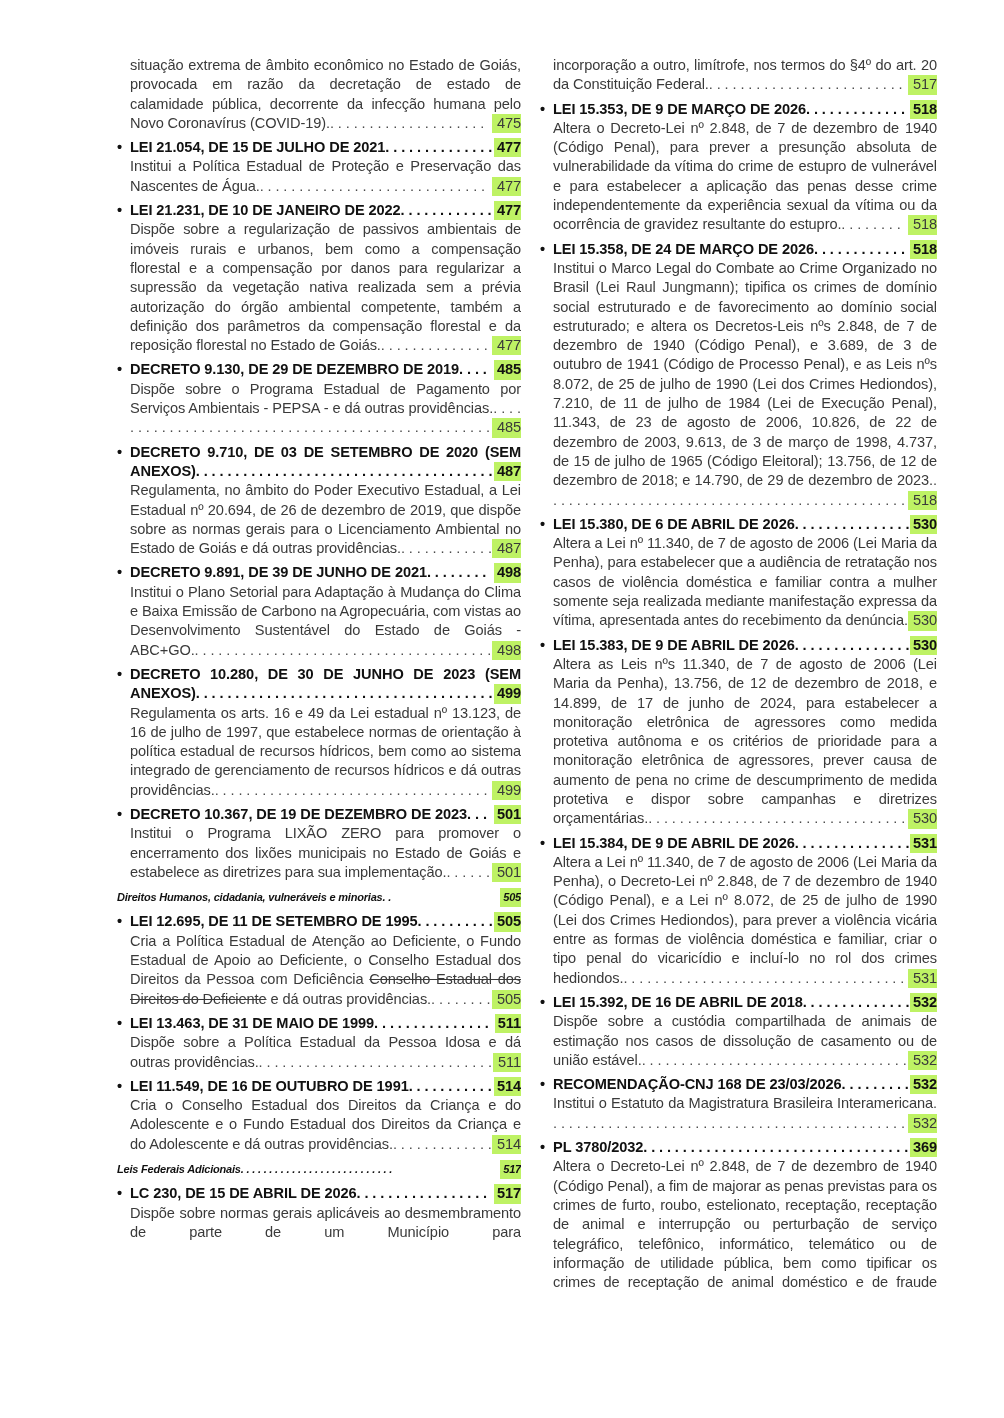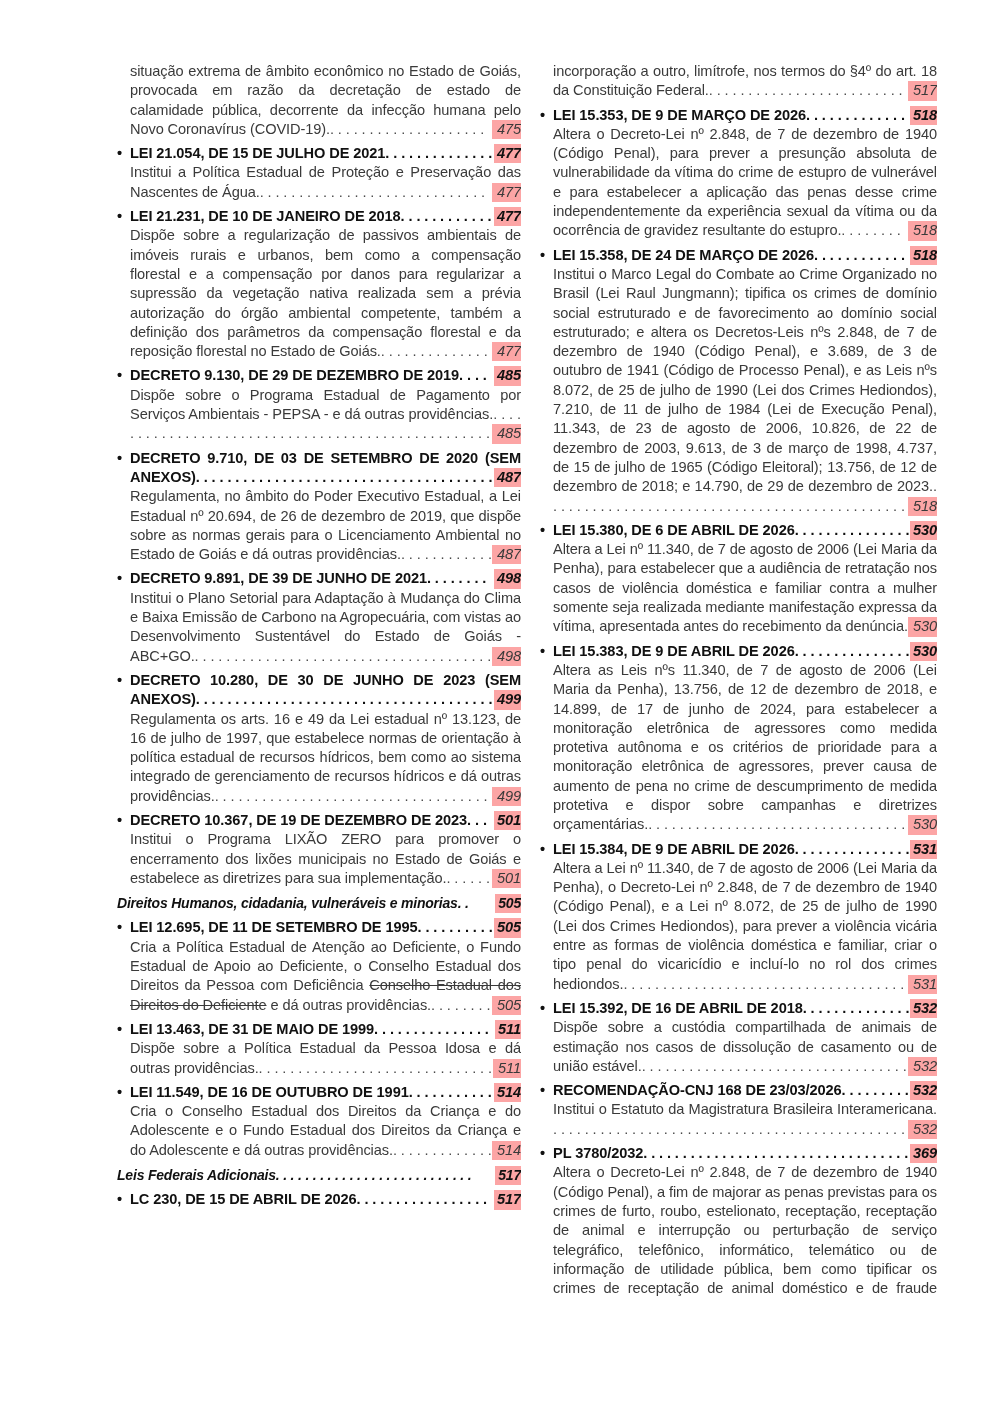--- a/index.html
+++ b/index.html
@@ -5,21 +5,21 @@
   html,body{margin:0;padding:0;}
   body{
     width:1004px;height:1418px;
     background:#ffffff;
     position:relative;
     overflow:hidden;
     font-family:"Liberation Sans","DejaVu Sans",sans-serif;
     color:#333;
   }
   .page{position:absolute;inset:0;background:#fff;}
-  .col{position:absolute;top:62px;}
+  .col{position:absolute;top:56px;}
   .col-left{left:117px;width:404px;}
   .col-right{left:540px;width:397px;}
 
   .entry{
     display:block;
     overflow:hidden;            
     text-align:justify;
     font-size:14.6px;
     line-height:19.3px;
     letter-spacing:-0.1px;
@@ -29,49 +29,48 @@
   .bullet{
     position:absolute;left:0;top:0;
     font-weight:bold;color:#111;
   }
   .entry.title{
     font-weight:bold;color:#111;
     margin-top:5px;
   }
   .entry.section{
     font-weight:bold;font-style:italic;color:#111;
-    margin-top:6px;font-size:14px;letter-spacing:-0.2px;
+    margin-top:6px;font-size:11px;letter-spacing:-0.2px;
   }
   .entry.desc{color:#3a3a3a;}
   .entry.cont-end{text-align-last:justify;}
 
   .leader{color:#4a4a4a;word-break:normal;}
   .title .leader,.section .leader{color:#111;}
   .pg{
     float:right;
     padding-left:5px;
-    background:#fca5a5;
-    font-style:italic;
+    background:#bef264;
   }
   .title .pg,.section .pg{font-weight:bold;color:#111;padding-left:3px;}
   .strike{text-decoration:line-through;}
 </style>
 </head>
 <body>
 
 <div class="page">
 
   <div class="col col-left">
 
     <div class="entry desc indent"><span class="txt">situação extrema de âmbito econômico no Estado de Goiás, provocada em razão da decretação de estado de calamidade pública, decorrente da infecção humana pelo Novo Coronavírus (COVID-19).</span><span class="leader">. . . . . . . . . . . . . . . . . . . . </span><span class="pg">475</span></div>
 
     <div class="entry title indent"><span class="bullet">•</span><span class="txt">LEI 21.054, DE 15 DE JULHO DE 2021</span><span class="leader">. . . . . . . . . . . . . . </span><span class="pg">477</span></div>
     <div class="entry desc indent"><span class="txt">Institui a Política Estadual de Proteção e Preservação das Nascentes de Água.</span><span class="leader">. . . . . . . . . . . . . . . . . . . . . . . . . . . . . </span><span class="pg">477</span></div>
 
-    <div class="entry title indent"><span class="bullet">•</span><span class="txt">LEI 21.231, DE 10 DE JANEIRO DE 2018</span><span class="leader">. . . . . . . . . . . . </span><span class="pg">477</span></div>
+    <div class="entry title indent"><span class="bullet">•</span><span class="txt">LEI 21.231, DE 10 DE JANEIRO DE 2022</span><span class="leader">. . . . . . . . . . . . </span><span class="pg">477</span></div>
     <div class="entry desc indent"><span class="txt">Dispõe sobre a regularização de passivos ambientais de imóveis rurais e urbanos, bem como a compensação florestal e a compensação por danos para regularizar a supressão da vegetação nativa realizada sem a prévia autorização do órgão ambiental competente, também a definição dos parâmetros da compensação florestal e da reposição florestal no Estado de Goiás.</span><span class="leader">. . . . . . . . . . . . . . </span><span class="pg">477</span></div>
 
     <div class="entry title indent"><span class="bullet">•</span><span class="txt">DECRETO 9.130, DE 29 DE DEZEMBRO DE 2019</span><span class="leader">. . . . </span><span class="pg">485</span></div>
     <div class="entry desc indent"><span class="txt">Dispõe sobre o Programa Estadual de Pagamento por Serviços Ambientais - PEPSA - e dá outras providências.</span><span class="leader">. . . . . . . . . . . . . . . . . . . . . . . . . . . . . . . . . . . . . . . . . . . . . . . . . . </span><span class="pg">485</span></div>
 
     <div class="entry title indent"><span class="bullet">•</span><span class="txt">DECRETO 9.710, DE 03 DE SETEMBRO DE 2020 (SEM ANEXOS)</span><span class="leader">. . . . . . . . . . . . . . . . . . . . . . . . . . . . . . . . . . . . . . </span><span class="pg">487</span></div>
     <div class="entry desc indent"><span class="txt">Regulamenta, no âmbito do Poder Executivo Estadual, a Lei Estadual nº 20.694, de 26 de dezembro de 2019, que dispõe sobre as normas gerais para o Licenciamento Ambiental no Estado de Goiás e dá outras providências.</span><span class="leader">. . . . . . . . . . . . </span><span class="pg">487</span></div>
 
     <div class="entry title indent"><span class="bullet">•</span><span class="txt">DECRETO 9.891, DE 39 DE JUNHO DE 2021</span><span class="leader">. . . . . . . . </span><span class="pg">498</span></div>
     <div class="entry desc indent"><span class="txt">Institui o Plano Setorial para Adaptação à Mudança do Clima e Baixa Emissão de Carbono na Agropecuária, com vistas ao Desenvolvimento Sustentável do Estado de Goiás - ABC+GO.</span><span class="leader">. . . . . . . . . . . . . . . . . . . . . . . . . . . . . . . . . . . . . . </span><span class="pg">498</span></div>
@@ -89,26 +88,27 @@
 
     <div class="entry title indent"><span class="bullet">•</span><span class="txt">LEI 13.463, DE 31 DE MAIO DE 1999</span><span class="leader">. . . . . . . . . . . . . . . </span><span class="pg">511</span></div>
     <div class="entry desc indent"><span class="txt">Dispõe sobre a Política Estadual da Pessoa Idosa e dá outras providências.</span><span class="leader">. . . . . . . . . . . . . . . . . . . . . . . . . . . . . . </span><span class="pg">511</span></div>
 
     <div class="entry title indent"><span class="bullet">•</span><span class="txt">LEI 11.549, DE 16 DE OUTUBRO DE 1991</span><span class="leader">. . . . . . . . . . . </span><span class="pg">514</span></div>
     <div class="entry desc indent"><span class="txt">Cria o Conselho Estadual dos Direitos da Criança e do Adolescente e o Fundo Estadual dos Direitos da Criança e do Adolescente e dá outras providências.</span><span class="leader">. . . . . . . . . . . . . </span><span class="pg">514</span></div>
 
     <div class="entry section"><span class="txt">Leis Federais Adicionais</span><span class="leader">. . . . . . . . . . . . . . . . . . . . . . . . . . . </span><span class="pg">517</span></div>
 
     <div class="entry title indent"><span class="bullet">•</span><span class="txt">LC 230, DE 15 DE ABRIL DE 2026</span><span class="leader">. . . . . . . . . . . . . . . . . </span><span class="pg">517</span></div>
+    <div class="entry desc indent cont-end"><span class="txt">Dispõe sobre normas gerais aplicáveis ao desmembramento de parte de um Município para</span></div>
 
   </div>
 
   <div class="col col-right">
 
-    <div class="entry desc indent"><span class="txt">incorporação a outro, limítrofe, nos termos do §4º do art. 18 da Constituição Federal.</span><span class="leader">. . . . . . . . . . . . . . . . . . . . . . . . . </span><span class="pg">517</span></div>
+    <div class="entry desc indent"><span class="txt">incorporação a outro, limítrofe, nos termos do §4º do art. 20 da Constituição Federal.</span><span class="leader">. . . . . . . . . . . . . . . . . . . . . . . . . </span><span class="pg">517</span></div>
 
     <div class="entry title indent"><span class="bullet">•</span><span class="txt">LEI 15.353, DE 9 DE MARÇO DE 2026</span><span class="leader">. . . . . . . . . . . . . </span><span class="pg">518</span></div>
     <div class="entry desc indent"><span class="txt">Altera o Decreto-Lei nº 2.848, de 7 de dezembro de 1940 (Código Penal), para prever a presunção absoluta de vulnerabilidade da vítima do crime de estupro de vulnerável e para estabelecer a aplicação das penas desse crime independentemente da experiência sexual da vítima ou da ocorrência de gravidez resultante do estupro.</span><span class="leader">. . . . . . . . </span><span class="pg">518</span></div>
 
     <div class="entry title indent"><span class="bullet">•</span><span class="txt">LEI 15.358, DE 24 DE MARÇO DE 2026</span><span class="leader">. . . . . . . . . . . . </span><span class="pg">518</span></div>
     <div class="entry desc indent"><span class="txt">Institui o Marco Legal do Combate ao Crime Organizado no Brasil (Lei Raul Jungmann); tipifica os crimes de domínio social estruturado e de favorecimento ao domínio social estruturado; e altera os Decretos-Leis nºs 2.848, de 7 de dezembro de 1940 (Código Penal), e 3.689, de 3 de outubro de 1941 (Código de Processo Penal), e as Leis nºs 8.072, de 25 de julho de 1990 (Lei dos Crimes Hediondos), 7.210, de 11 de julho de 1984 (Lei de Execução Penal), 11.343, de 23 de agosto de 2006, 10.826, de 22 de dezembro de 2003, 9.613, de 3 de março de 1998, 4.737, de 15 de julho de 1965 (Código Eleitoral); 13.756, de 12 de dezembro de 2018; e 14.790, de 29 de dezembro de 2023.</span><span class="leader">. . . . . . . . . . . . . . . . . . . . . . . . . . . . . . . . . . . . . . . . . . . . . . </span><span class="pg">518</span></div>
 
     <div class="entry title indent"><span class="bullet">•</span><span class="txt">LEI 15.380, DE 6 DE ABRIL DE 2026</span><span class="leader">. . . . . . . . . . . . . . . </span><span class="pg">530</span></div>
     <div class="entry desc indent"><span class="txt">Altera a Lei nº 11.340, de 7 de agosto de 2006 (Lei Maria da Penha), para estabelecer que a audiência de retratação nos casos de violência doméstica e familiar contra a mulher somente seja realizada mediante manifestação expressa da vítima, apresentada antes do recebimento da denúncia.</span><span class="leader"></span><span class="pg">530</span></div>
 

